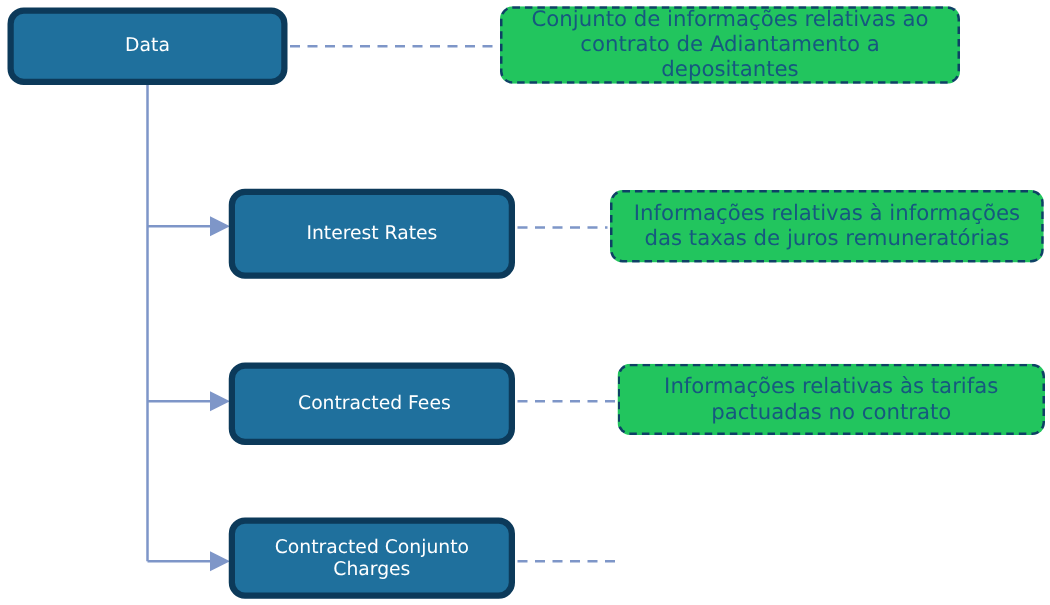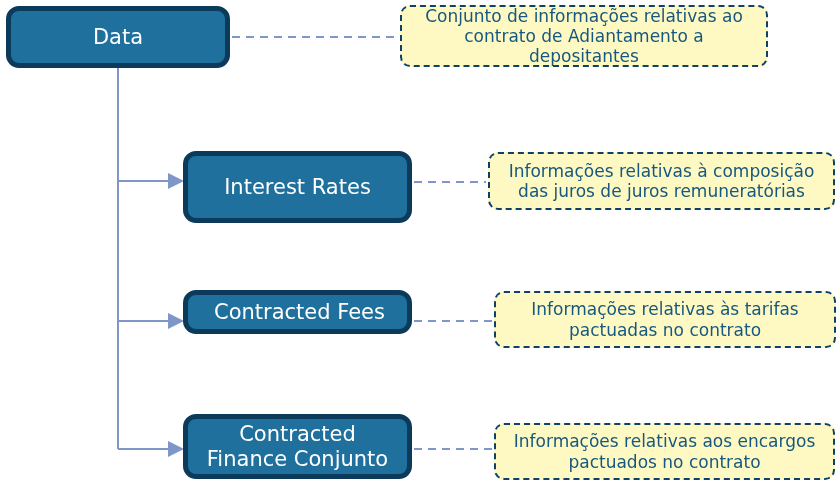--- a/index.html
+++ b/index.html
@@ -26,34 +26,34 @@
     z-index: 1;
     box-sizing: border-box;
     background: var(--node-fill, #1F709D);
     border: 5px solid var(--node-border, #0C3A5A);
     border-radius: 13px;
     color: var(--node-text, #FFFFFF);
     display: flex;
     align-items: center;
     justify-content: center;
     text-align: center;
-    font-size: 21px;
+    font-size: 15px;
     line-height: 1.18;
     padding: 0 8px;
   }
   .n0 { left: 6px;   top: 6px;   width: 224px; height: 62px; }
   .n1 { left: 183px; top: 151px; width: 229px; height: 72px; }
-  .n2 { left: 183px; top: 290px; width: 229px; height: 44px; padding-left: 12px; }
+  .n2 { left: 183px; top: 290px; width: 229px; height: 66px; padding-left: 12px; }
   .n3 { left: 183px; top: 414px; width: 229px; height: 65px; }
 
   .note {
     position: absolute;
     z-index: 1;
     box-sizing: border-box;
-    background: #fef9c3;
+    background: #22c55e;
     border: 2px dashed var(--note-border, #0E4165);
     border-radius: 10px;
     color: var(--note-text, #16587F);
     display: flex;
     align-items: center;
     justify-content: center;
     text-align: center;
     font-size: 17px;
     line-height: 1.18;
     padding: 2px 10px;
@@ -92,32 +92,29 @@
 
   <div class="node n1">
     <span>Interest Rates</span>
   </div>
 
   <div class="node n2">
     <span>Contracted Fees</span>
   </div>
 
   <div class="node n3">
-    <span>Contracted Finance Conjunto</span>
+    <span>Contracted Conjunto Charges</span>
   </div>
 
   <div class="note t0">
     <span>Conjunto de informações relativas ao contrato de Adiantamento a depositantes</span>
   </div>
 
   <div class="note t1">
-    <span>Informações relativas à composição das juros de juros remuneratórias</span>
+    <span>Informações relativas à informações das taxas de juros remuneratórias</span>
   </div>
 
   <div class="note t2">
     <span>Informações relativas às tarifas pactuadas no contrato</span>
   </div>
 
-  <div class="note t3">
-    <span>Informações relativas aos encargos pactuados no contrato</span>
-  </div>
 
 </div>
 
 </body></html>

